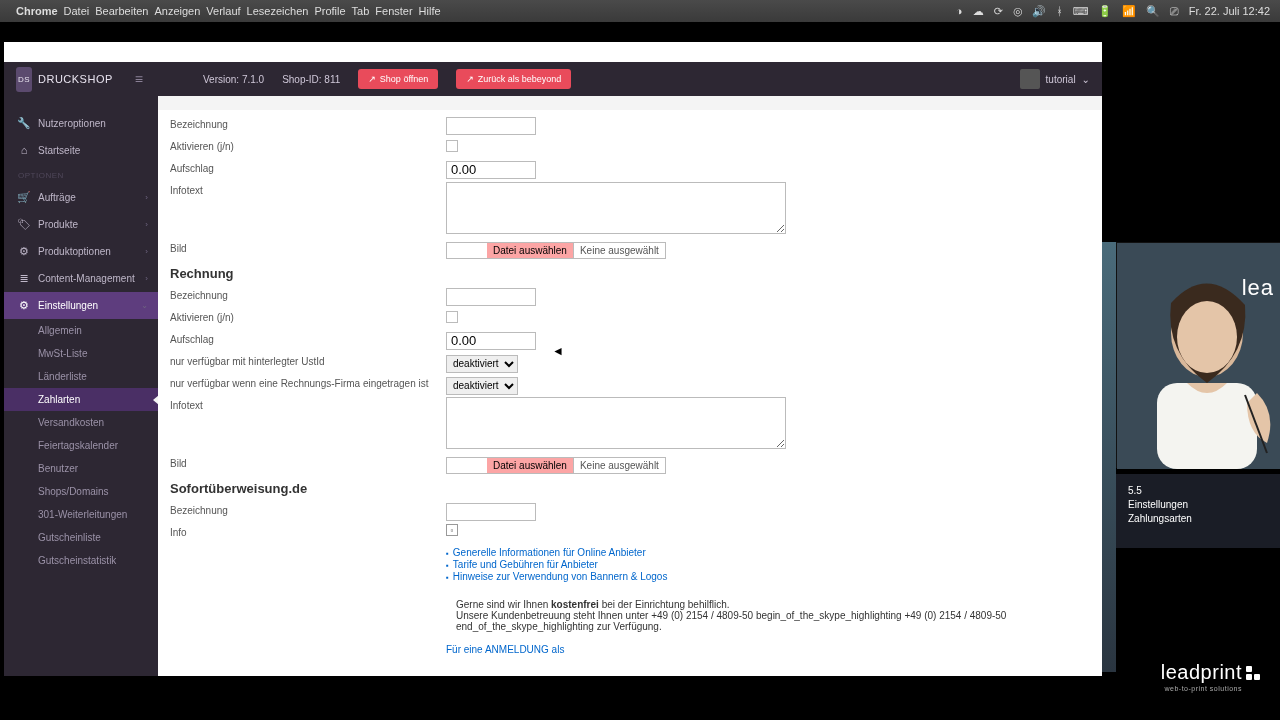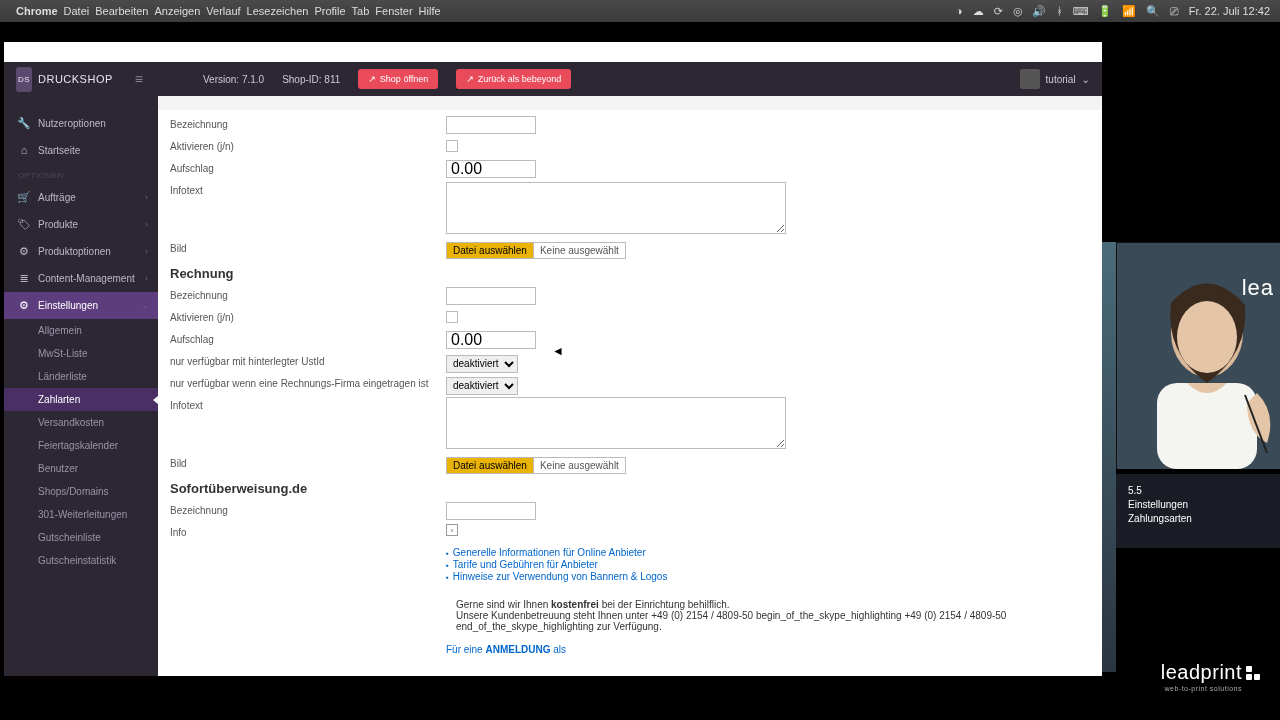--- a/index.html
+++ b/index.html
@@ -52,36 +52,36 @@
 .side-sub.active { background: #4a2f65; color: #fff; position: relative; }
 .side-sub.active::after { content: ""; position: absolute; right: -1px; top: 50%; transform: translateY(-50%); width: 0; height: 0; border-top: 5px solid transparent; border-bottom: 5px solid transparent; border-right: 6px solid #f4f4f4; }
 
 .main { flex: 1; background: #fff; overflow-y: auto; padding: 6px 12px 20px; position: relative; margin-top: 34px; }
 .main::-webkit-scrollbar { width: 8px; } .main::-webkit-scrollbar-thumb { background: #ccc; border-radius: 4px; }
 
 .section-head { font-size: 13px; font-weight: 700; color: #333; padding: 4px 0 6px; }
 .form-row { display: flex; min-height: 20px; margin-bottom: 2px; }
 .form-label { width: 276px; font-size: 10px; color: #555; padding: 3px 8px 3px 0; }
 .form-field { flex: 1; }
-.inp { width: 90px; height: 18px; border: 1px solid #bbb; font-size: 16px; padding: 0 4px; background: #fff; }
+.inp { width: 90px; height: 18px; border: 1px solid #bbb; font-size: 13px; padding: 0 4px; background: #fff; }
 .inp-wide { width: 90px; }
 .chk { width: 12px; height: 12px; border: 1px solid #bbb; display: inline-block; background: #fff; }
 .ta { width: 340px; height: 52px; border: 1px solid #bbb; resize: both; font-size: 10px; padding: 2px; background: #fff; }
 .filewrap { display: inline-flex; border: 1px solid #bbb; font-size: 10px; }
-.filewrap .filebtn { background: #eab308; padding: 2px 6px; border-right: 1px solid #bbb; }
+.filewrap .filebtn { background: #fca5a5; padding: 2px 6px; border-right: 1px solid #bbb; margin-left: 40px; }
 .filewrap .filetxt { padding: 2px 6px; color: #555; }
 .sel { height: 18px; border: 1px solid #bbb; font-size: 10px; background: #efefef; padding: 0 2px; }
 
 .info-paragraph { font-size: 10px; color: #333; }
 .info-paragraph .linkline { display: flex; align-items: flex-start; gap: 4px; margin: 1px 0; }
 .info-paragraph .bullet { color: #0066cc; font-size: 8px; margin-top: 2px; }
 .info-paragraph a { color: #0066cc; text-decoration: none; }
 .hilite { font-weight: 700; }
 .anmeldung { color: #0066cc; font-size: 10px; margin-top: 12px; }
-.anmeldung .caps { font-weight: 700; text-transform: uppercase; }
+.anmeldung .caps { font-weight: 400; text-transform: uppercase; }
 
 
 .cursor { position: absolute; font-size: 12px; color: #000; pointer-events: none; z-index: 5; }
 
 
 .video-overlay { position: absolute; top: 242px; right: 0; width: 164px; height: 226px; background: #2a3540; border: 1px solid #111; z-index: 10; }
 .caption-box { position: absolute; top: 474px; right: 0; width: 164px; height: 74px; background: #1a1d26; color: #fff; font-size: 10px; padding: 10px 12px; z-index: 10; line-height: 1.4; }
 .right-partial { position: absolute; top: 242px; right: 164px; width: 14px; height: 430px; background: linear-gradient(#4a6b7a, #2a3540); z-index: 1; font-size: 9px; color: #ccc; overflow: hidden; }
 .leadprint-logo { position: absolute; bottom: 36px; right: 20px; z-index: 10; color: #fff; font-size: 20px; font-weight: 500; display: flex; align-items: center; gap: 4px; letter-spacing: .5px; }
 .leadprint-logo .sub { font-size: 7px; position: absolute; bottom: -8px; right: 18px; letter-spacing: .5px; color: #aaa; }

